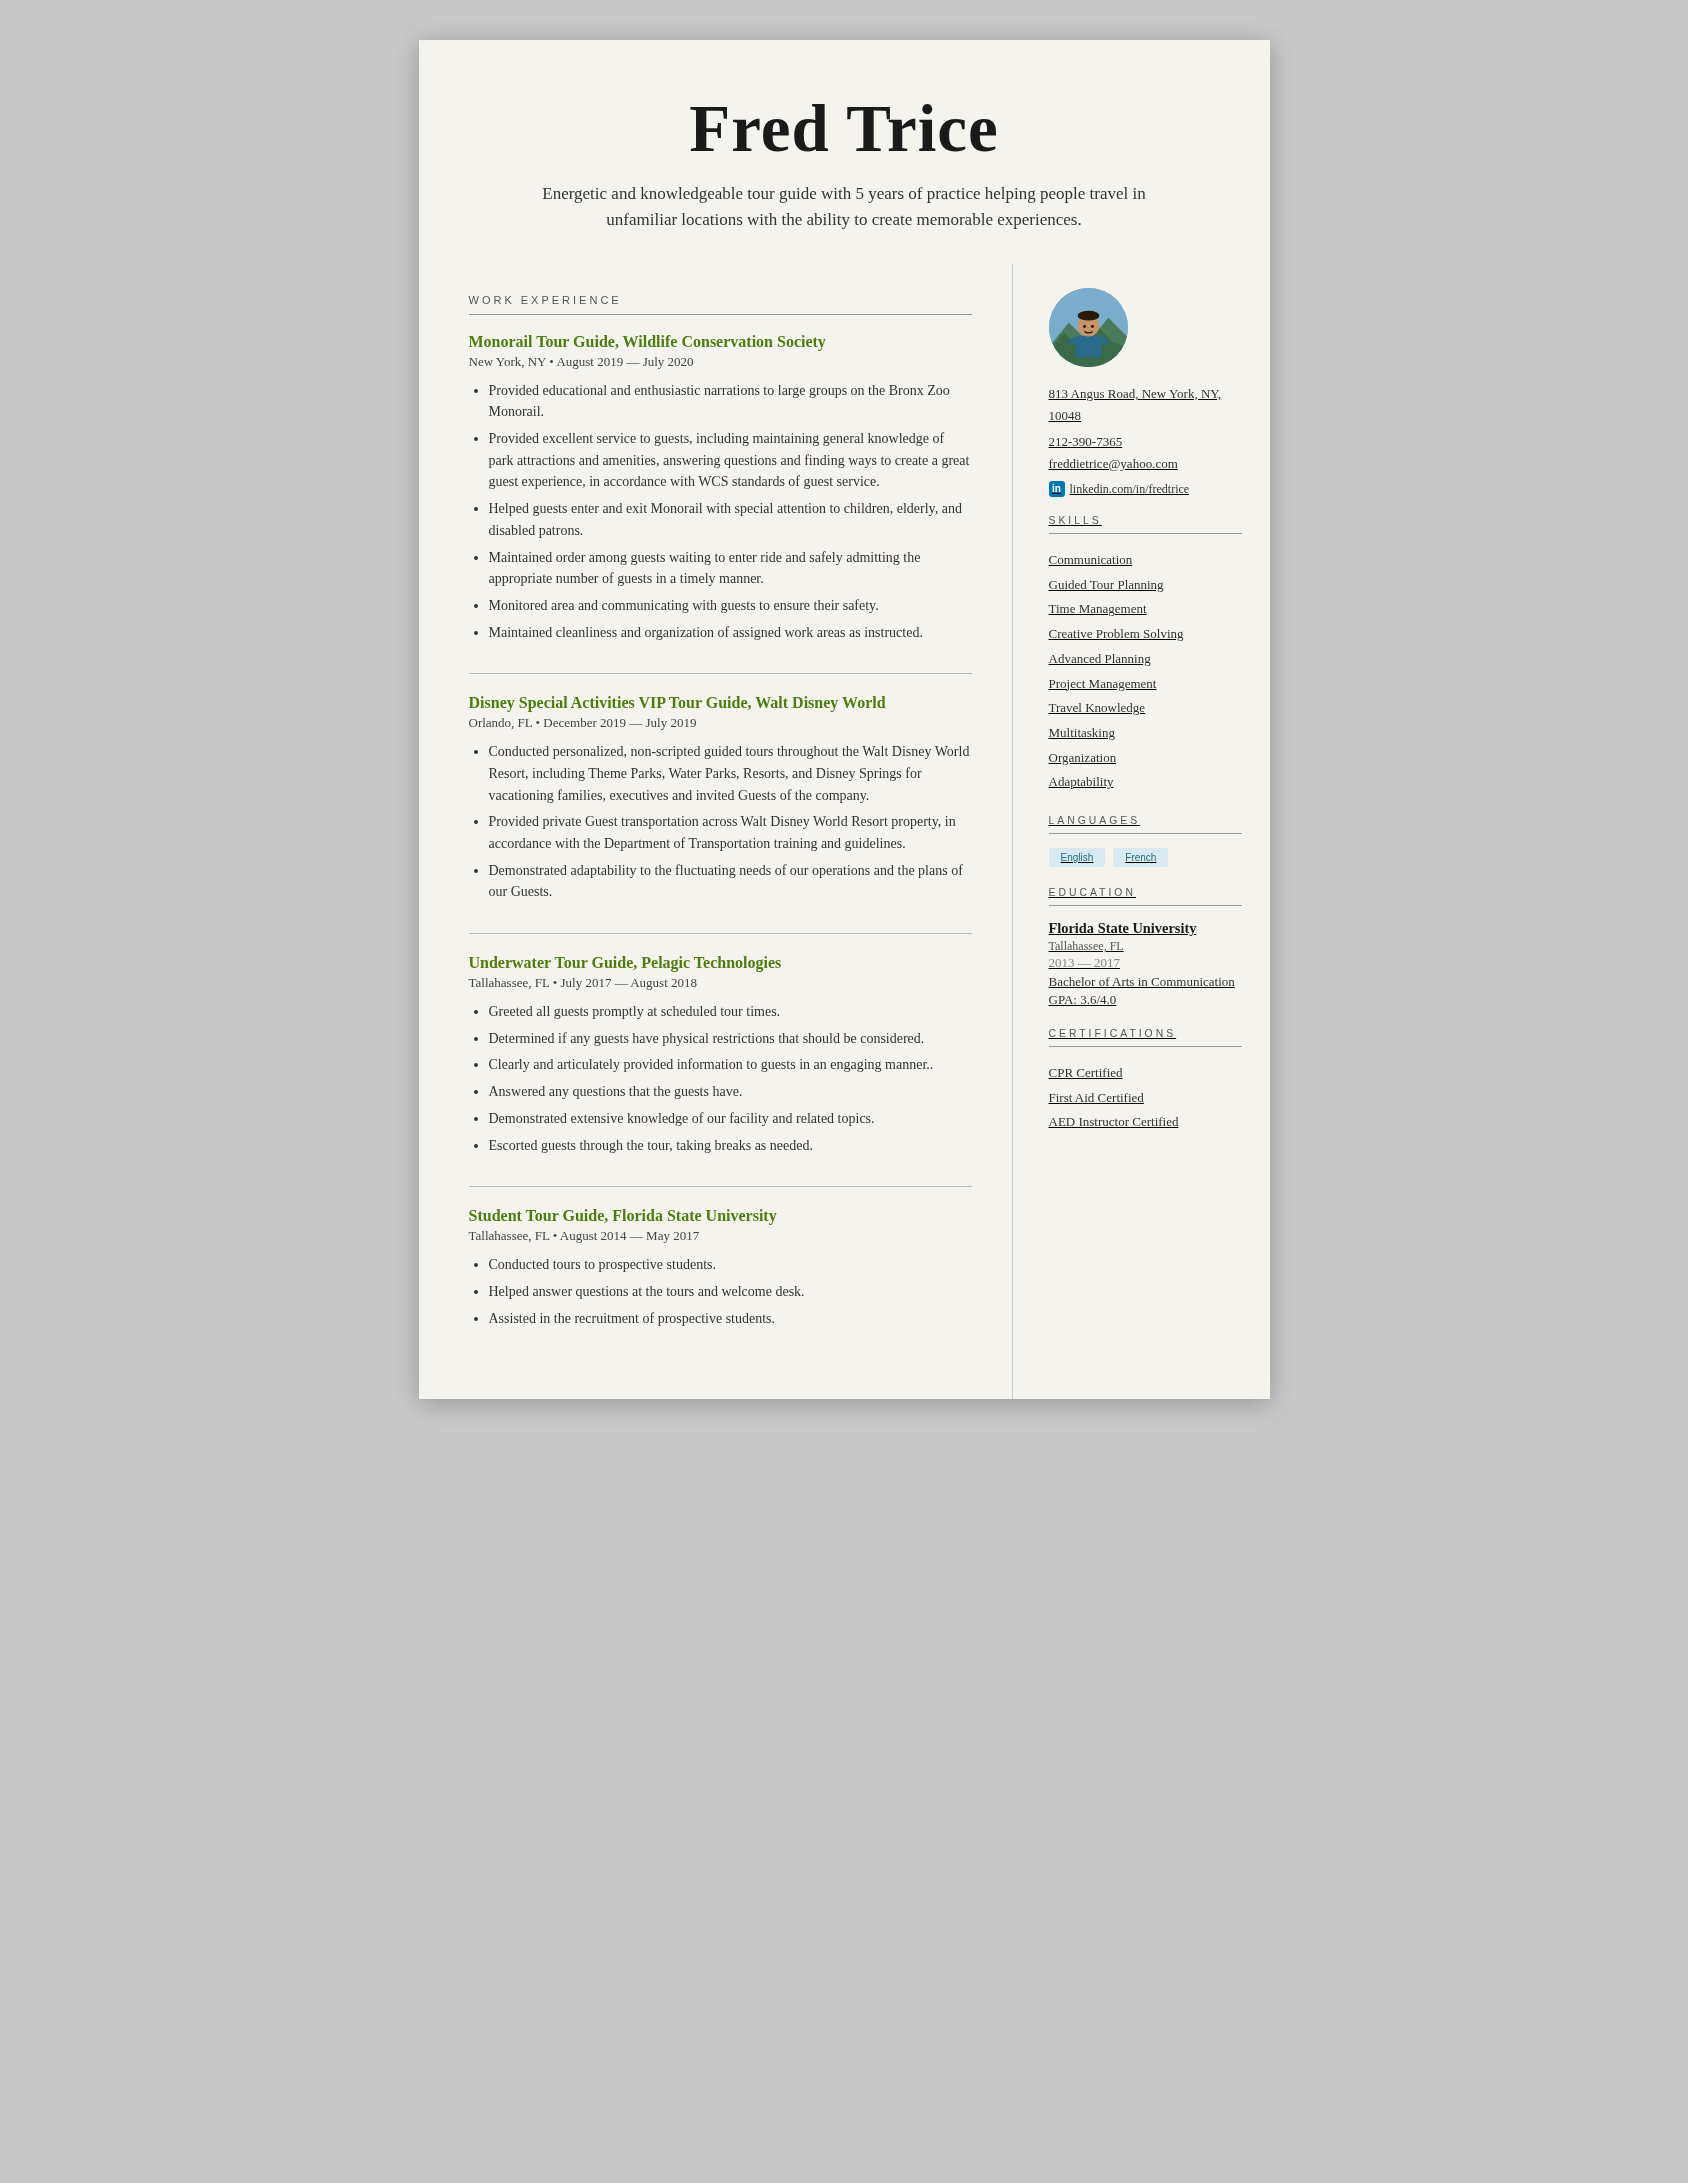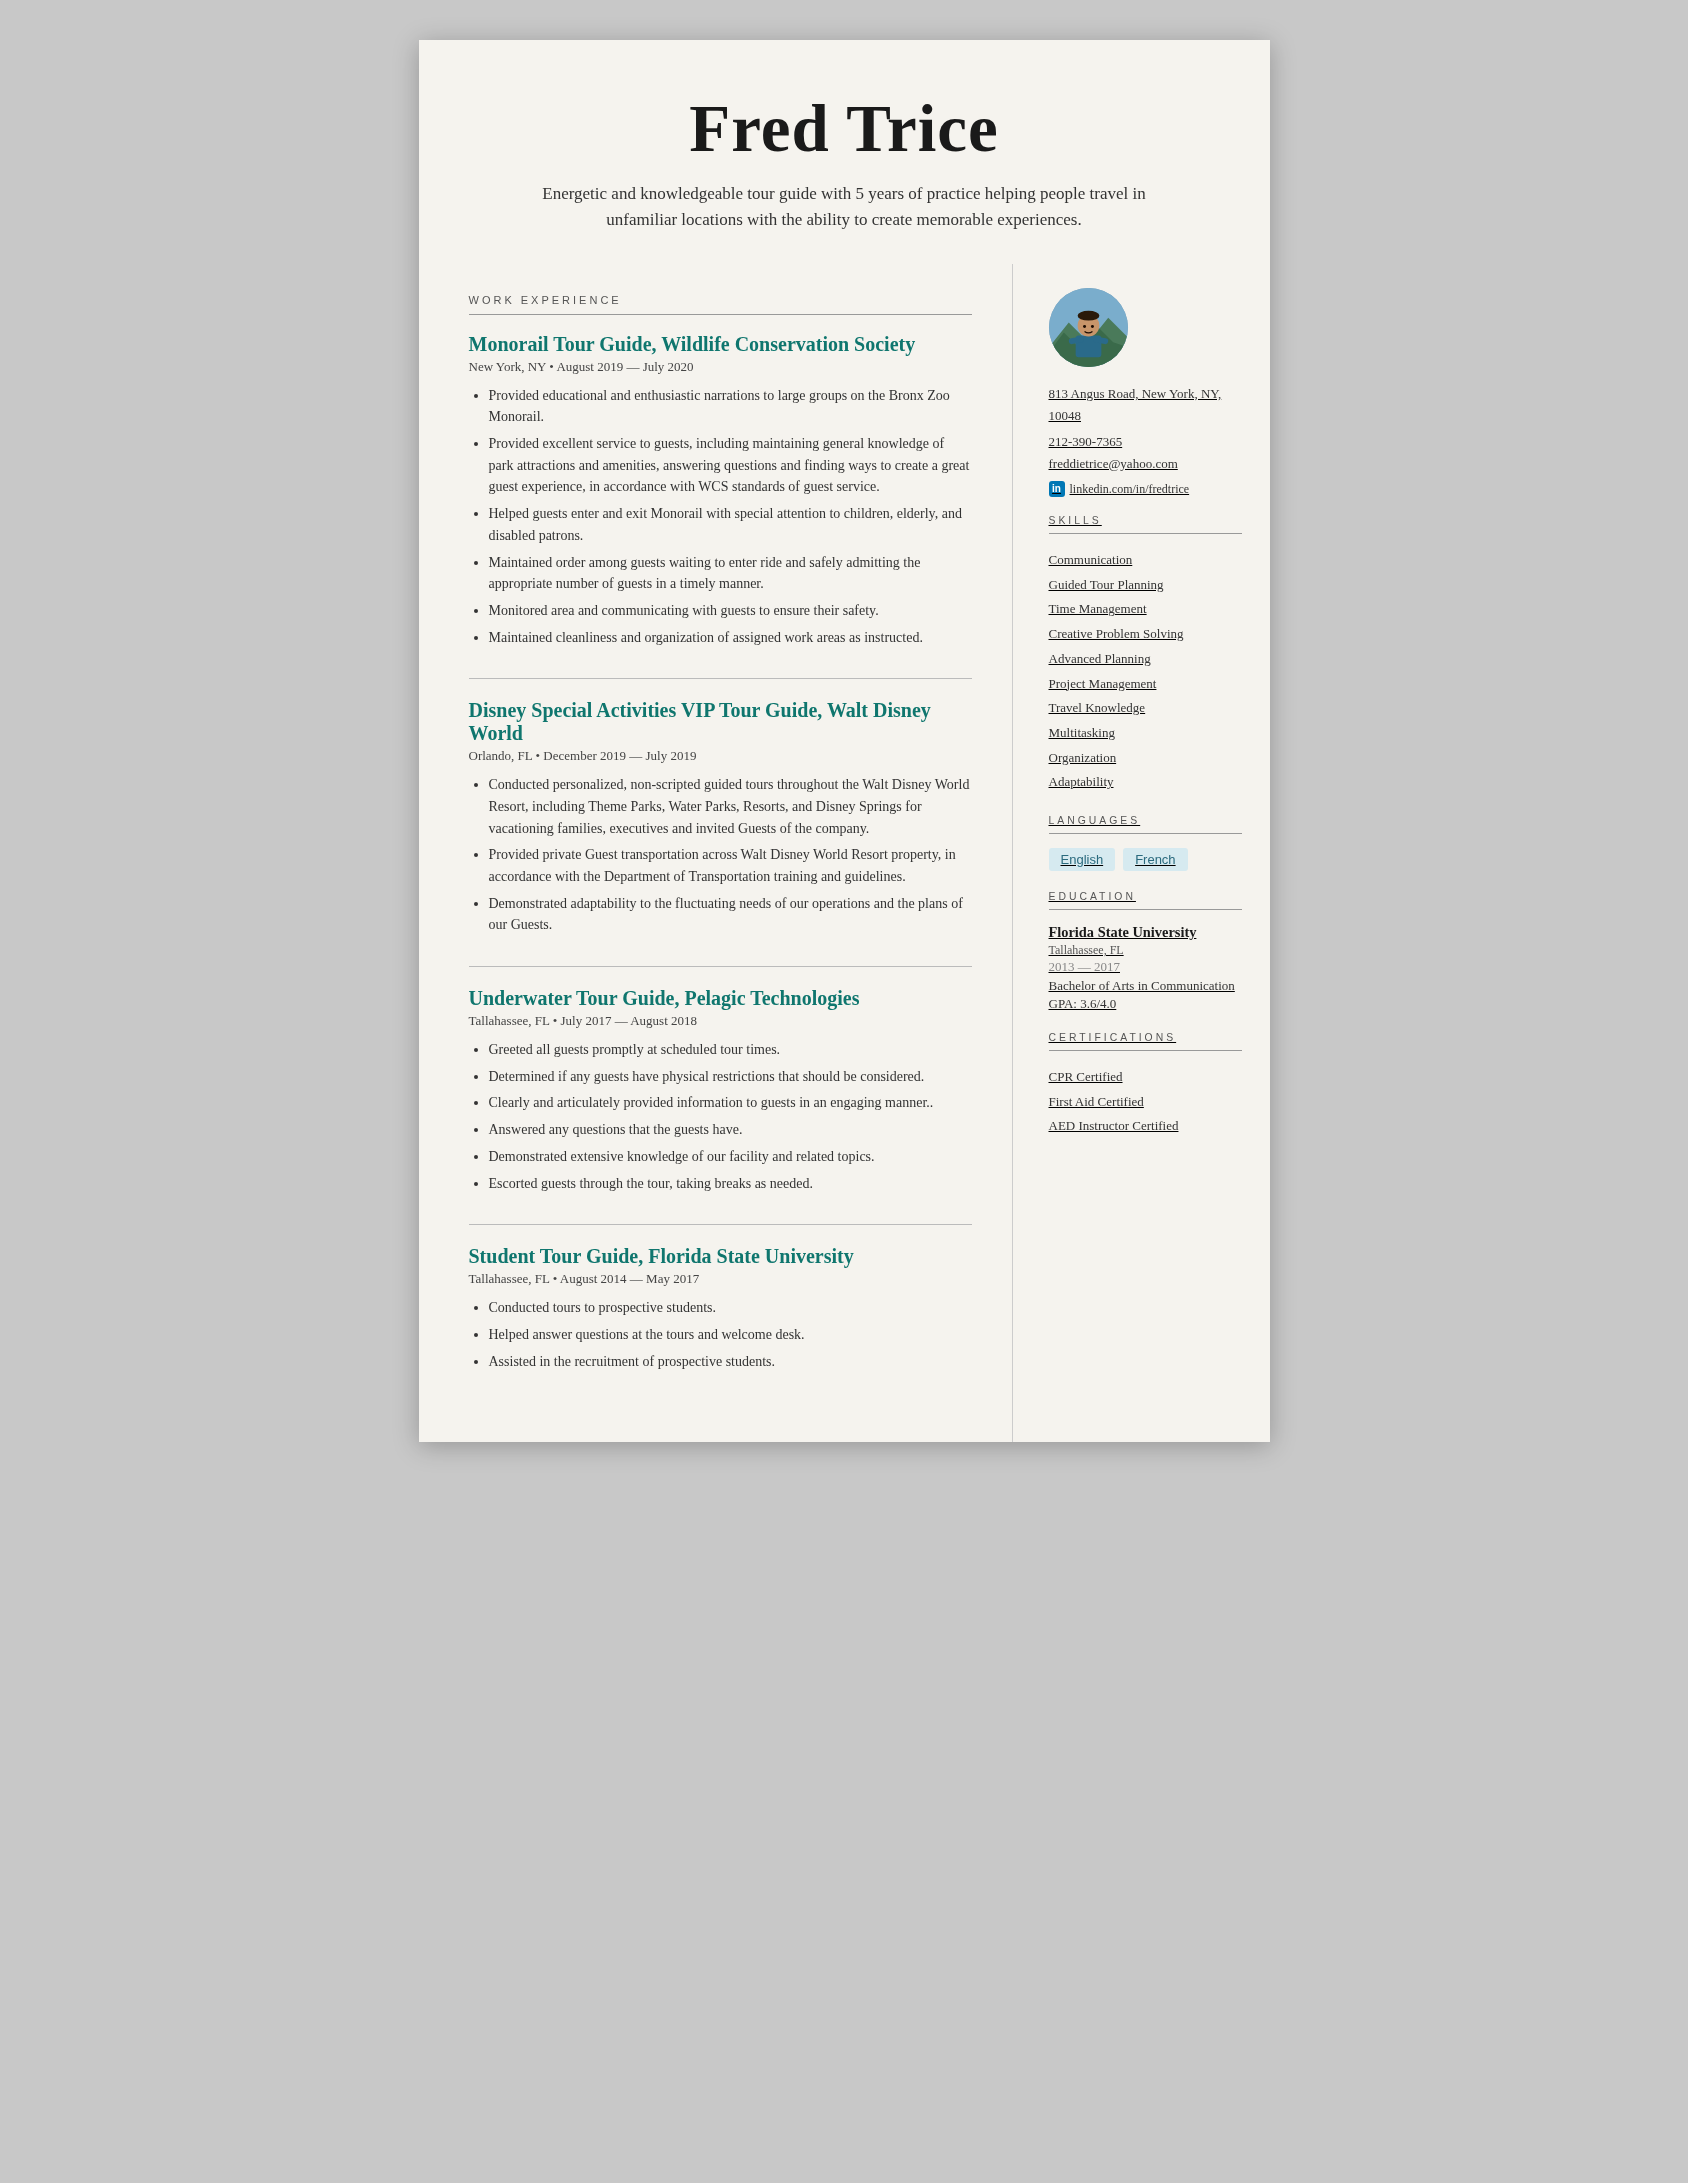--- a/index.html
+++ b/index.html
@@ -71,23 +71,23 @@
     .section-divider {
       border: none;
       border-top: 1px solid #999;
       margin-bottom: 18px;
     }
     
     .job {
       margin-bottom: 30px;
     }
     .job-title {
-      font-size: 20px;
+      font-size: 16px;
       font-weight: 700;
-      color: #0f766e;
+      color: #4d7c0f;
       margin-bottom: 3px;
     }
     .job-meta {
       font-size: 13px;
       color: #444;
       margin-bottom: 10px;
     }
     .job-bullets {
       list-style: disc;
       padding-left: 20px;
@@ -174,21 +174,21 @@
     }
     .lang-badges {
       display: flex;
       gap: 8px;
       flex-wrap: wrap;
       margin-top: 4px;
     }
     .lang-badge {
       background: #d6eaf0;
       color: #2a6a7e;
-      font-size: 13px;
+      font-size: 10px;
       padding: 4px 12px;
       border-radius: 3px;
       font-family: Arial, sans-serif;
     }
     
     .education-section {
       margin-bottom: 20px;
     }
     .edu-school {
       font-size: 14.4px;

